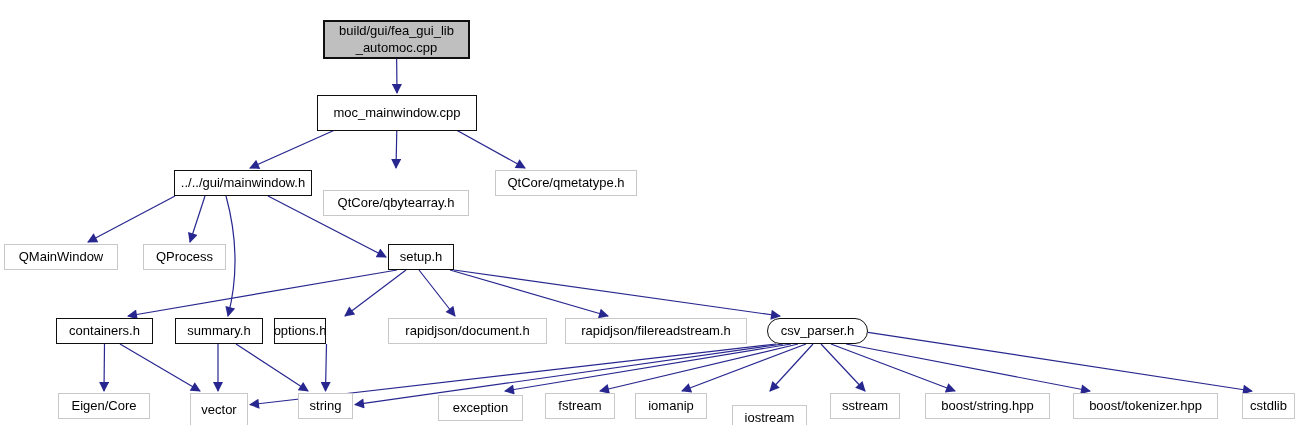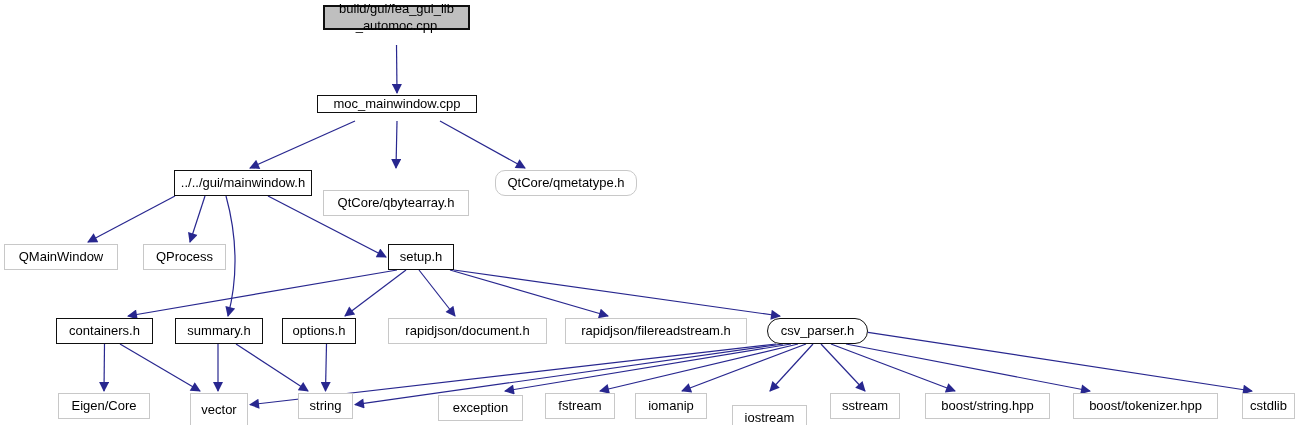--- a/index.html
+++ b/index.html
@@ -82,32 +82,32 @@
         <path d="M798,344 L600,391" stroke="#28278f" stroke-width="1.2" marker-end="url(#arrow)"></path>
         <path d="M806,344 L682,391" stroke="#28278f" stroke-width="1.2" marker-end="url(#arrow)"></path>
         <path d="M813,344 L770,391" stroke="#28278f" stroke-width="1.2" marker-end="url(#arrow)"></path>
         <path d="M821,344 L865,391" stroke="#28278f" stroke-width="1.2" marker-end="url(#arrow)"></path>
         <path d="M831,344 L955,391" stroke="#28278f" stroke-width="1.2" marker-end="url(#arrow)"></path>
         <path d="M846,344 L1090,391" stroke="#28278f" stroke-width="1.2" marker-end="url(#arrow)"></path>
         <path d="M868,332.3 L1252,391" stroke="#28278f" stroke-width="1.2" marker-end="url(#arrow)"></path>
       </g>
   </svg>
   <div>
-      <div class="node current" style="left: 323px; top: 5px; width: 147px; height: 25px;">build/gui/fea_gui_lib
+      <div class="node current" style="left: 323px; top: 20px; width: 147px; height: 39px;">build/gui/fea_gui_lib
 _automoc.cpp</div>
-      <div class="node doc" style="left: 317px; top: 95px; width: 160px; height: 18px;">moc_mainwindow.cpp</div>
+      <div class="node doc" style="left: 317px; top: 95px; width: 160px; height: 36px;">moc_mainwindow.cpp</div>
       <div class="node doc" style="left: 146px; top: 170px; width: 138px; height: 26px; margin-left: 28px;">../../gui/mainwindow.h</div>
       <div class="node ext" style="left: 323px; top: 170px; width: 146px; height: 26px; margin-top: 20px;">QtCore/qbytearray.h</div>
-      <div class="node ext" style="left: 495px; top: 170px; width: 142px; height: 26px; border-radius: 10px;">QtCore/qmetatype.h</div>
+      <div class="node ext" style="left: 495px; top: 170px; width: 142px; height: 26px;">QtCore/qmetatype.h</div>
       <div class="node ext" style="left: 4px; top: 244px; width: 114px; height: 26px;">QMainWindow</div>
       <div class="node ext" style="left: 143px; top: 244px; width: 83px; height: 26px;">QProcess</div>
       <div class="node doc" style="left: 388px; top: 244px; width: 66px; height: 26px;">setup.h</div>
       <div class="node doc" style="left: 56px; top: 318px; width: 97px; height: 26px;">containers.h</div>
       <div class="node doc" style="left: 175px; top: 318px; width: 88px; height: 26px;">summary.h</div>
-      <div class="node doc" style="left: 282px; top: 318px; width: 74px; height: 26px;">options.h</div>
+      <div class="node doc" style="left: 274px; top: 318px; width: 52px; height: 26px;">options.h</div>
       <div class="node ext" style="left: 388px; top: 318px; width: 159px; height: 26px;">rapidjson/document.h</div>
       <div class="node ext" style="left: 565px; top: 318px; width: 182px; height: 26px;">rapidjson/filereadstream.h</div>
       <div class="node doc" style="left: 767px; top: 318px; width: 101px; height: 26px; border-radius: 13px;">csv_parser.h</div>
       <div class="node ext" style="left: 58px; top: 393px; width: 92px; height: 26px;">Eigen/Core</div>
       <div class="node ext" style="left: 190px; top: 393px; width: 58px; height: 34px;">vector</div>
       <div class="node ext" style="left: 298px; top: 393px; width: 55px; height: 26px;">string</div>
       <div class="node ext" style="left: 438px; top: 395px; width: 85px; height: 26px;">exception</div>
       <div class="node ext" style="left: 545px; top: 393px; width: 70px; height: 26px;">fstream</div>
       <div class="node ext" style="left: 635px; top: 393px; width: 72px; height: 26px;">iomanip</div>
       <div class="node ext" style="left: 732px; top: 405px; width: 75px; height: 26px;">iostream</div>

